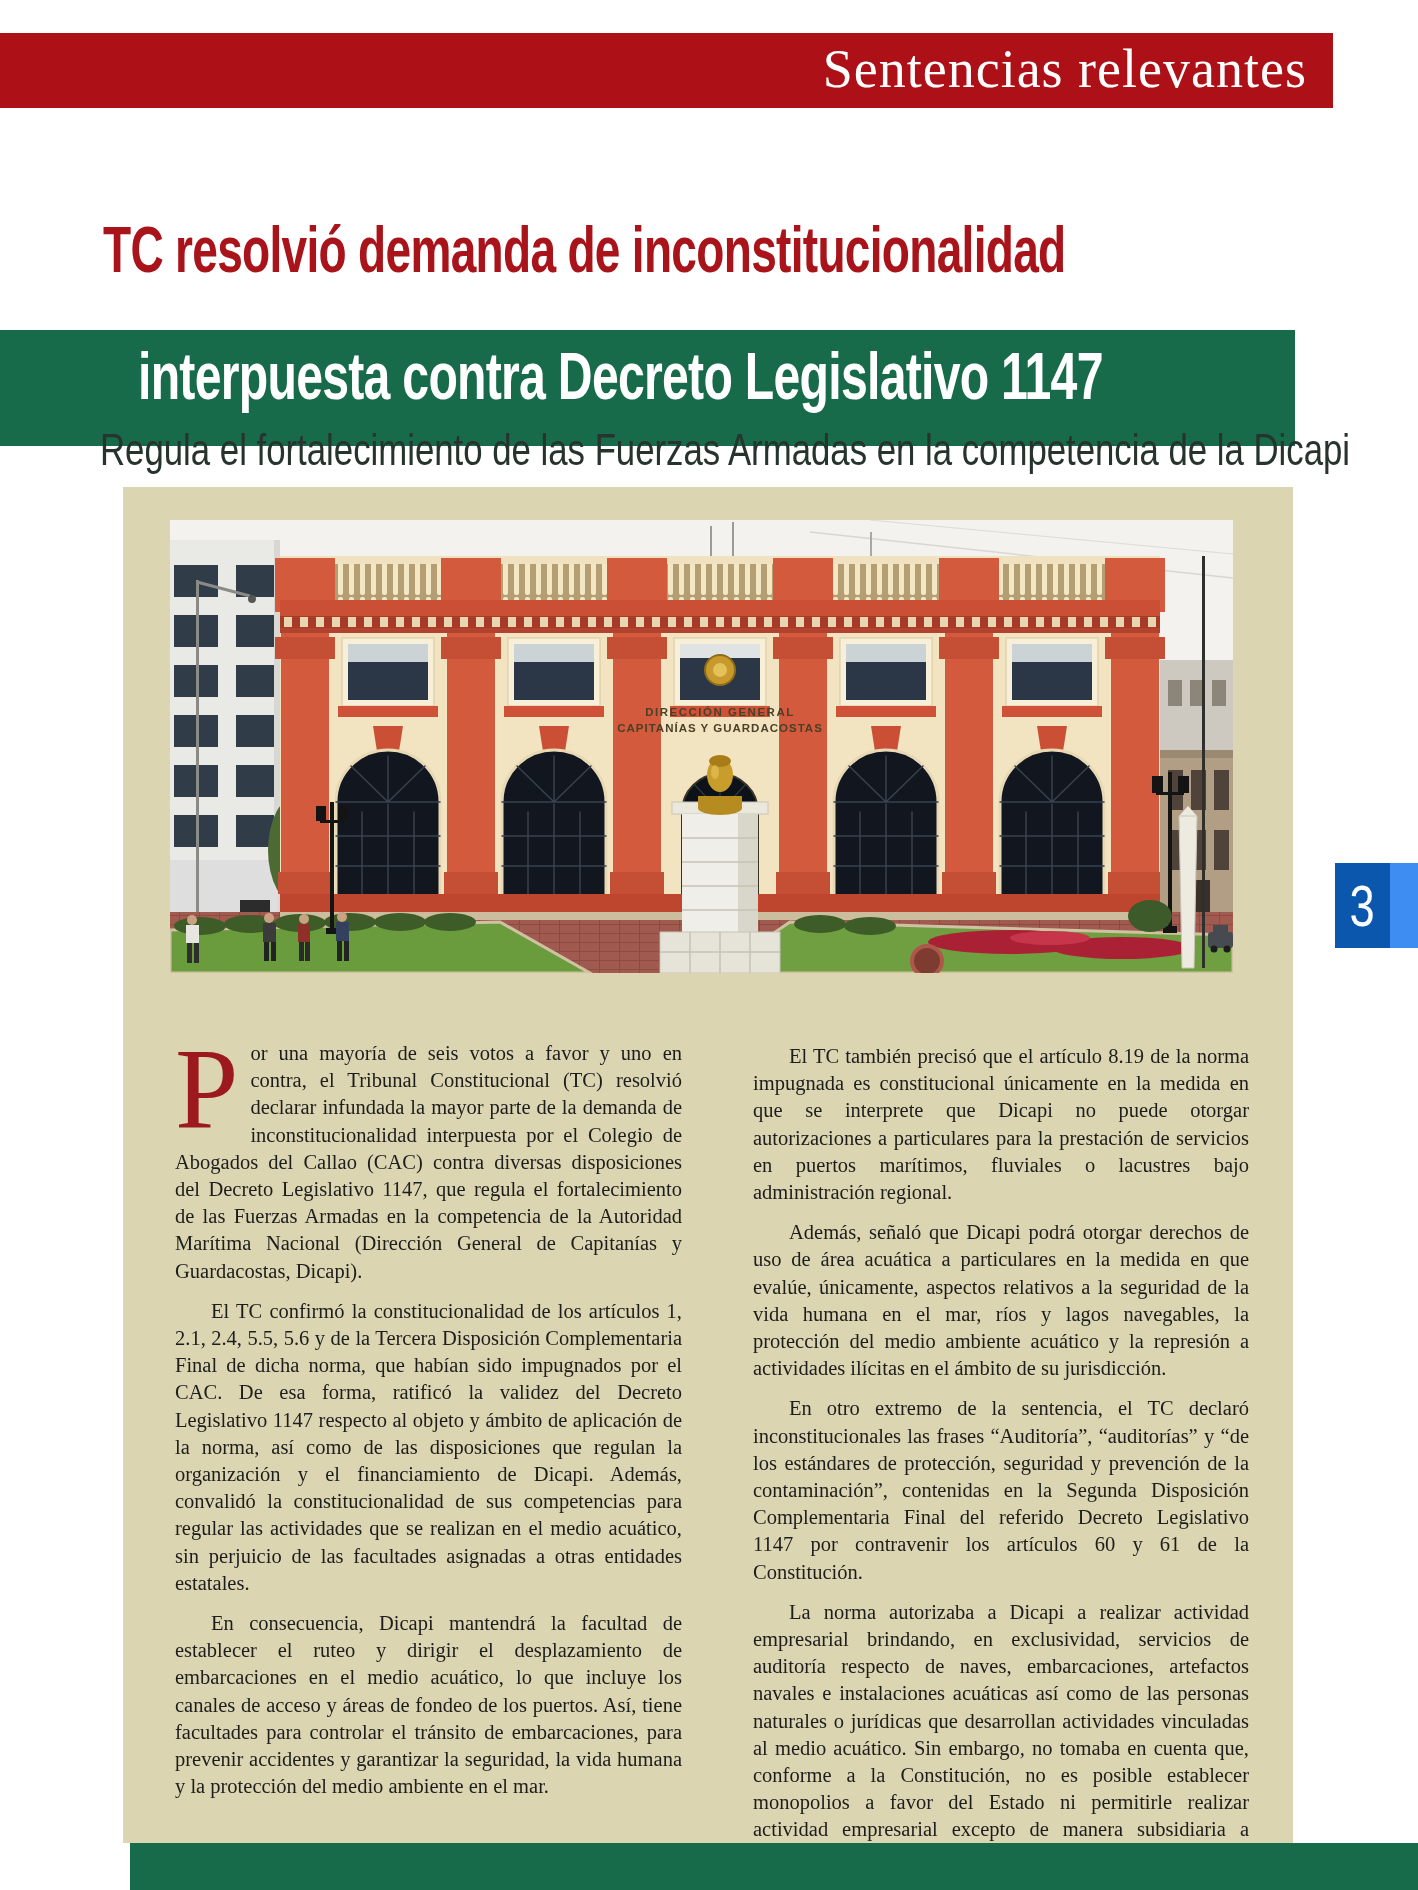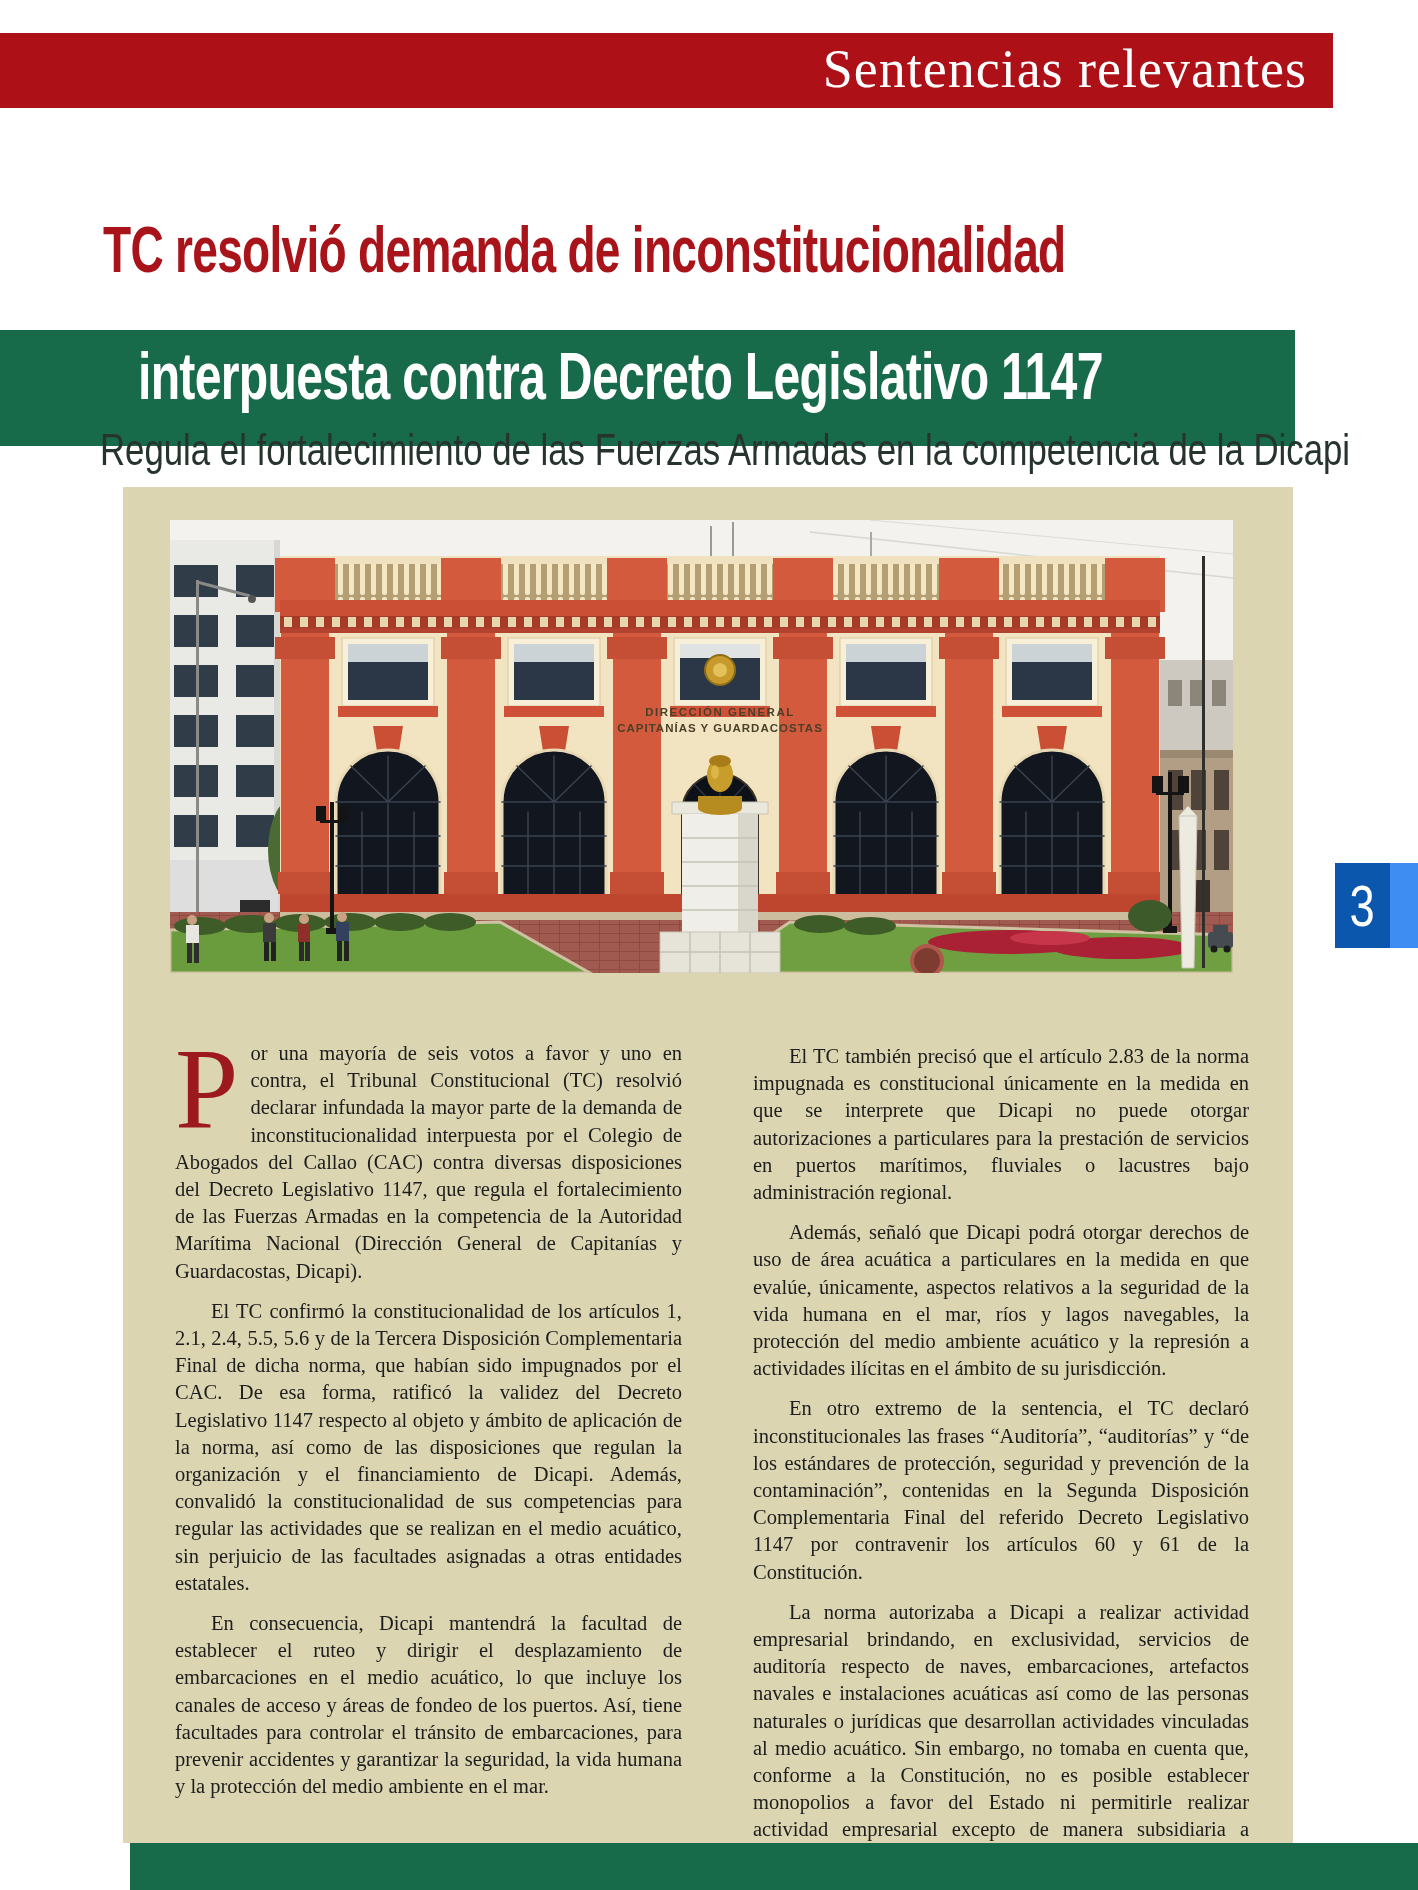--- a/index.html
+++ b/index.html
@@ -372,20 +372,20 @@
   </div>
   <div class="page-tab-light"></div>
 
   <div class="col col-1">
     <p class="first"><span class="dropcap">P</span><span>or una mayoría de seis votos a favor y uno en contra, el Tribunal Constitucional (TC) resolvió declarar infundada la mayor parte de la demanda de inconstitucionalidad interpuesta por el Colegio de Abogados del Callao (CAC) contra diversas disposiciones del Decreto Legislativo 1147, que regula el fortalecimiento de las Fuerzas Armadas en la competencia de la Autoridad Marítima Nacional (Dirección General de Capitanías y Guardacostas, Dicapi).</span></p>
     <p>El TC confirmó la constitucionalidad de los artículos 1, 2.1, 2.4, 5.5, 5.6 y de la Tercera Disposición Complementaria Final de dicha norma, que habían sido impugnados por el CAC. De esa forma, ratificó la validez del Decreto Legislativo 1147 respecto al objeto y ámbito de aplicación de la norma, así como de las disposiciones que regulan la organización y el financiamiento de Dicapi. Además, convalidó la constitucionalidad de sus competencias para regular las actividades que se realizan en el medio acuático, sin perjuicio de las facultades asignadas a otras entidades estatales.</p>
     <p>En consecuencia, Dicapi mantendrá la facultad de establecer el ruteo y dirigir el desplazamiento de embarcaciones en el medio acuático, lo que incluye los canales de acceso y áreas de fondeo de los puertos. Así, tiene facultades para controlar el tránsito de embarcaciones, para prevenir accidentes y garantizar la seguridad, la vida humana y la protección del medio ambiente en el mar.</p>
   </div>
 
   <div class="col col-2">
-    <p>El TC también precisó que el artículo 2.83 de la norma impugnada es constitucional únicamente en la medida en que se interprete que Dicapi no puede otorgar autorizaciones a particulares para la prestación de servicios en puertos marítimos, fluviales o lacustres bajo administración regional.</p>
+    <p>El TC también precisó que el artículo 8.19 de la norma impugnada es constitucional únicamente en la medida en que se interprete que Dicapi no puede otorgar autorizaciones a particulares para la prestación de servicios en puertos marítimos, fluviales o lacustres bajo administración regional.</p>
     <p>Además, señaló que Dicapi podrá otorgar derechos de uso de área acuática a particulares en la medida en que evalúe, únicamente, aspectos relativos a la seguridad de la vida humana en el mar, ríos y lagos navegables, la protección del medio ambiente acuático y la represión a actividades ilícitas en el ámbito de su jurisdicción.</p>
     <p>En otro extremo de la sentencia, el TC declaró inconstitucionales las frases “Auditoría”, “auditorías” y “de los estándares de protección, seguridad y prevención de la contaminación”, contenidas en la Segunda Disposición Complementaria Final del referido Decreto Legislativo 1147 por contravenir los artículos 60 y 61 de la Constitución.</p>
     <p>La norma autorizaba a Dicapi a realizar actividad empresarial brindando, en exclusividad, servicios de auditoría respecto de naves, embarcaciones, artefactos navales e instalaciones acuáticas así como de las personas naturales o jurídicas que desarrollan actividades vinculadas al medio acuático. Sin embargo, no tomaba en cuenta que, conforme a la Constitución, no es posible establecer monopolios a favor del Estado ni permitirle realizar actividad empresarial excepto de manera subsidiaria a través de una ley aprobada por el Congreso de la República.</p>
   </div>
 
   <div class="footer-bar"></div>
 </div>
 
 </body></html>

